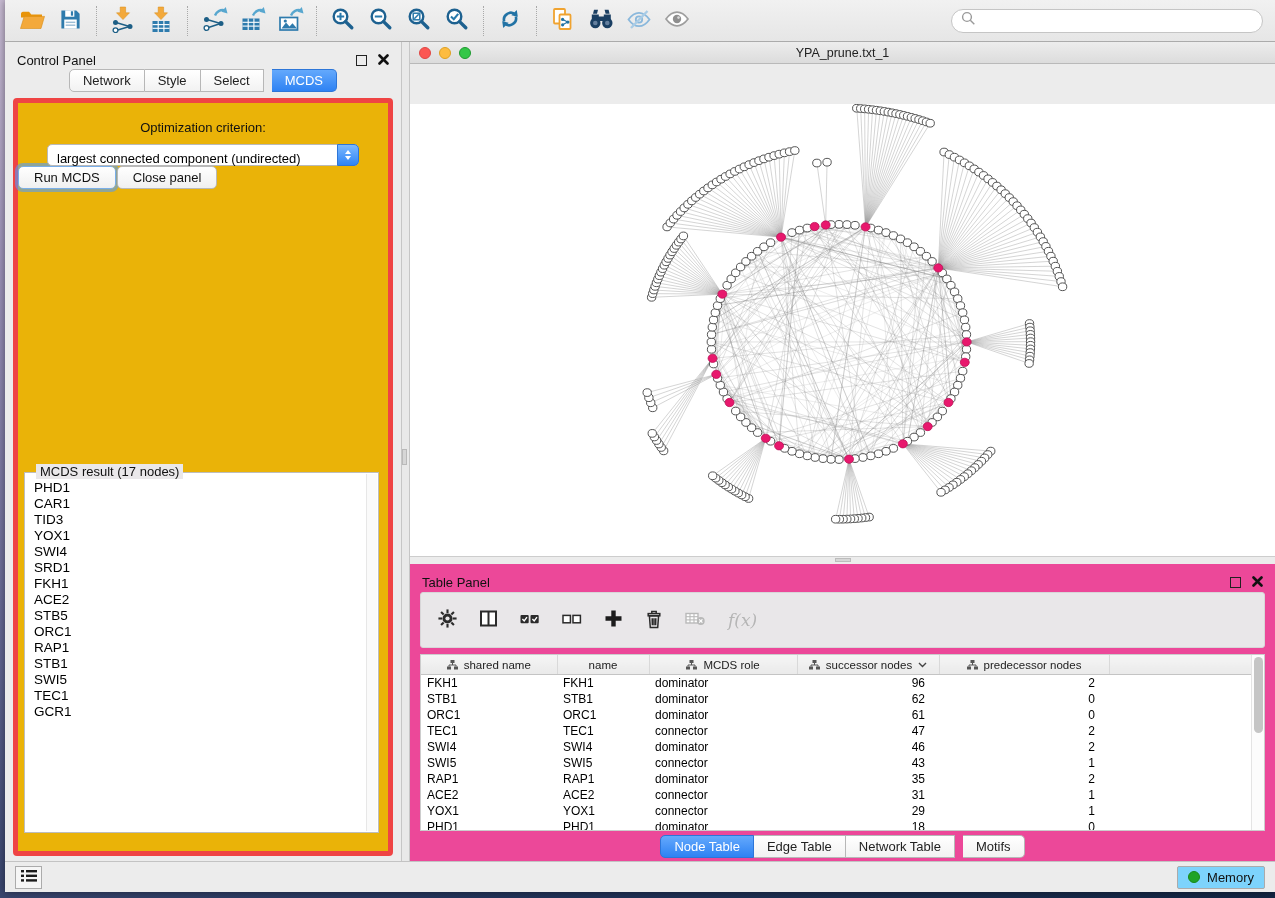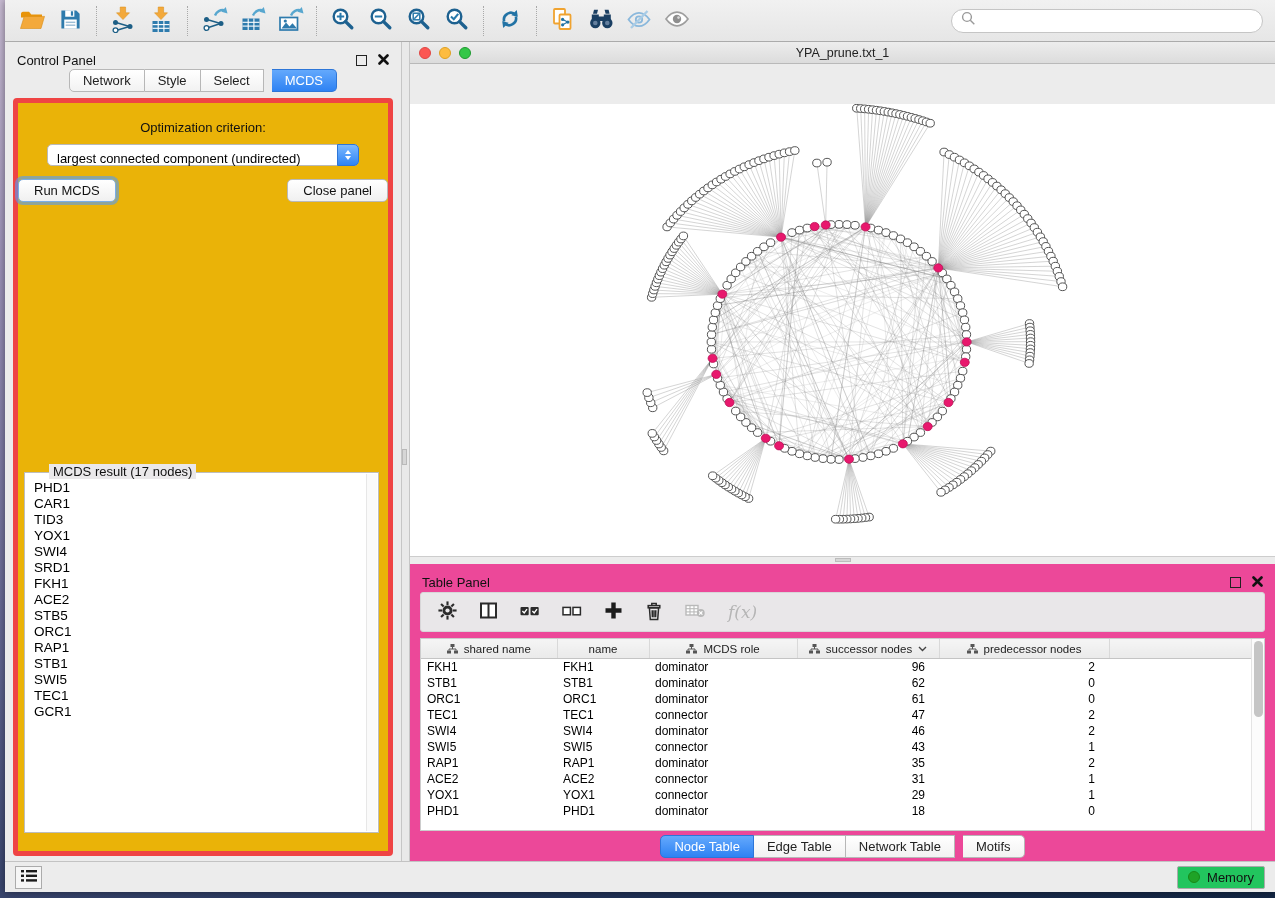--- a/index.html
+++ b/index.html
@@ -27,25 +27,25 @@
   .seg-btn:last-child{border-radius:0 5px 5px 0;margin-left:8px;}
   .seg-btn.active{background:linear-gradient(#64a9fc,#2e82f3);color:#fff;border-color:#2d76d8;}
   .cp-tabs-row{display:flex;justify-content:center;padding-top:1px;flex:0 0 auto;}
   .cp-content{flex:1;margin:6px 8px 5px;background:#eab308;border:5px solid #ef4444;border-radius:4px;position:relative;text-align:center;padding-top:17px;min-height:0;}
   .opt-label{font-size:13px;color:#111;margin-bottom:9px;}
   .dropdown{width:312px;height:22px;margin:0 auto;position:relative;background:#fff;border:1px solid #b9b9b9;border-radius:5px;font-size:13px;display:flex;align-items:flex-start;padding:6px 24px 0 9px;box-sizing:border-box;text-align:left;color:#000;}
   .dd-value{white-space:nowrap;overflow:hidden;}
   .dd-stepper{position:absolute;right:-1px;top:-1px;bottom:-1px;width:20px;border-radius:0 5px 5px 0;background:linear-gradient(#7db9fd,#2e84f7);display:flex;flex-direction:column;align-items:center;justify-content:center;gap:2px;border:1px solid #2d76d8;}
   .tri-up{width:0;height:0;border-left:3.5px solid transparent;border-right:3.5px solid transparent;border-bottom:4.5px solid #fff;}
   .tri-down{width:0;height:0;border-left:3.5px solid transparent;border-right:3.5px solid transparent;border-top:4.5px solid #fff;}
-  .btn-row{margin-top:13px;display:flex;justify-content:space-between;gap:30px;}
+  .btn-row{display:flex;justify-content:flex-start;gap:1px;}
   .mac-btn{font-family:"Liberation Sans",sans-serif;font-size:13px;padding:3px 15px;background:linear-gradient(#ffffff,#f0f0f0);border:1px solid #b9b9b9;border-radius:5px;color:#111;}
   .mac-btn.focused{box-shadow:0 0 0 3px rgba(82,155,250,.6);border-color:#7aaee8;}
   .groupbox{position:absolute;left:6px;right:9px;top:369px;bottom:18px;border:1px solid #bdbdbd;background:#fff;}
-  .groupbox-label{position:absolute;top:-9px;left:24px;background:#eae8ea;padding:0 4px;font-size:13px;color:#111;}
+  .groupbox-label{position:absolute;top:-9px;left:11px;background:#eae8ea;padding:0 4px;font-size:13px;color:#111;}
   .result-list{position:absolute;top:1px;left:1px;right:12px;bottom:1px;text-align:left;font-size:13.5px;line-height:16px;padding:6px 0 0 8px;overflow:hidden;color:#000;}
   .result-scroll{position:absolute;top:1px;bottom:1px;right:1px;width:10px;background:#fafafa;border-left:1px solid #e7e7e7;}
   .vsplitter{width:7px;flex:0 0 auto;background:#e9e9e9;border-left:1px solid #c6c6c6;border-right:1px solid #c6c6c6;position:relative;}
   .vsplitter .grip{position:absolute;top:407px;left:0;width:5px;height:16px;background:#d6d6d6;border:1px solid #b9b9b9;box-sizing:border-box;}
   
   .right-col{flex:1;display:flex;flex-direction:column;min-width:0;}
   .net-window{height:514px;flex:0 0 auto;display:flex;flex-direction:column;gap:40px;}
   .net-titlebar{height:21px;flex:0 0 auto;background:linear-gradient(#ededed,#dcdcdc);border-bottom:1px solid #b9b9b9;display:flex;align-items:center;position:relative;}
   .lights{display:flex;gap:8px;padding-left:9px;z-index:2;}
   .light{width:12px;height:12px;border-radius:50%;box-sizing:border-box;}
@@ -57,36 +57,36 @@
   svg.network{position:absolute;left:0;top:0;width:100%;height:100%;}
   .edge{stroke:#7d7d7d;stroke-width:.65;opacity:.35;}
   .chord{stroke:#8a8a8a;stroke-width:.6;opacity:.28;}
   .fan-edge{stroke:#9a9a9a;stroke-width:.55;opacity:.8;}
   .rim-node,.leaf-node{fill:#fff;stroke:#4d4d4d;stroke-width:1;}
   .hub-node{fill:#e8186d;stroke:#bb0f55;stroke-width:.8;}
   .hsplitter{height:7px;flex:0 0 auto;background:#ececec;border-top:1px solid #cdcdcd;position:relative;}
   .hsplitter .grip{position:absolute;left:50%;top:1px;width:16px;height:4px;margin-left:-8px;background:#d6d6d6;border:1px solid #bcbcbc;box-sizing:border-box;}
   
   .table-panel{flex:1;display:flex;flex-direction:column;background:#ec4899;min-height:0;}
-  .tp-toolbar{margin:2px 10px 6px;height:38px;flex:0 0 auto;background:#e9e7e9;border:1px solid #d8d6d8;border-radius:3px;display:flex;align-items:center;gap:22px;padding:0 17px;}
+  .tp-toolbar{margin:2px 10px 6px;height:38px;flex:0 0 auto;background:#e9e7e9;border:1px solid #d8d6d8;border-radius:3px;display:flex;align-items:center;gap:22px;padding:8px 17px;}
   .tp-tool{display:flex;align-items:center;border:none;background:transparent;padding:0;}
   .fx-label{font-family:"DejaVu Serif",serif;font-style:italic;color:#b5b5b5;font-size:17px;}
   .table-wrap{margin:0 10px;background:#fff;border:1px solid #cccccc;flex:1;position:relative;overflow:hidden;min-height:0;}
   table.node-table{border-collapse:collapse;width:100%;table-layout:fixed;}
   .node-table th{height:19px;background:linear-gradient(#f5f5f5,#eaeaea);border-right:1px solid #d9d9d9;border-bottom:1px solid #c4c4c4;font-weight:normal;font-size:11.5px;color:#222;padding:0;}
   .th-inner{display:flex;align-items:center;justify-content:center;gap:6px;}
   .node-table td{height:16px;padding:0 6px;font-size:12px;color:#000;white-space:nowrap;overflow:hidden;}
   .node-table td.num{text-align:right;padding-right:14px;}
   .tbl-scroll{position:absolute;top:0;bottom:0;right:0;width:12px;background:#fcfcfc;border-left:1px solid #e4e4e4;}
   .tbl-thumb{position:absolute;top:2px;right:1.5px;width:9px;height:76px;border-radius:5px;background:#c5c5c5;}
   .tp-tabs-row{height:30px;flex:0 0 auto;display:flex;justify-content:center;align-items:center;}
   
   .status-bar{height:30px;flex:0 0 auto;border-top:1px solid #c3c3c3;background:#ececec;display:flex;align-items:center;padding:0 10px;}
   .list-btn{width:27px;height:23px;background:#f6f6f6;border:1px solid #ababab;display:flex;align-items:center;justify-content:center;padding:0;}
-  .memory-btn{margin-left:auto;height:23px;background:#22c55e;border:1px solid #ababab;border-radius:2px;display:flex;align-items:center;gap:7px;padding:0 10px;font-size:13px;color:#111;font-family:"Liberation Sans",sans-serif;}
+  .memory-btn{margin-left:auto;height:23px;background:#7dd3fc;border:1px solid #ababab;border-radius:2px;display:flex;align-items:center;gap:7px;padding:0 10px;font-size:13px;color:#111;font-family:"Liberation Sans",sans-serif;}
   .mem-dot{width:12px;height:12px;border-radius:50%;background:#1fa327;border:1px solid #188a18;box-sizing:border-box;}
 </style>
 </head>
 <body>
 
 <div class="app">
 
   <div class="toolbar">
     <button class="tb-btn">
         <span><svg width="27" height="24" viewBox="0 0 27 24">

